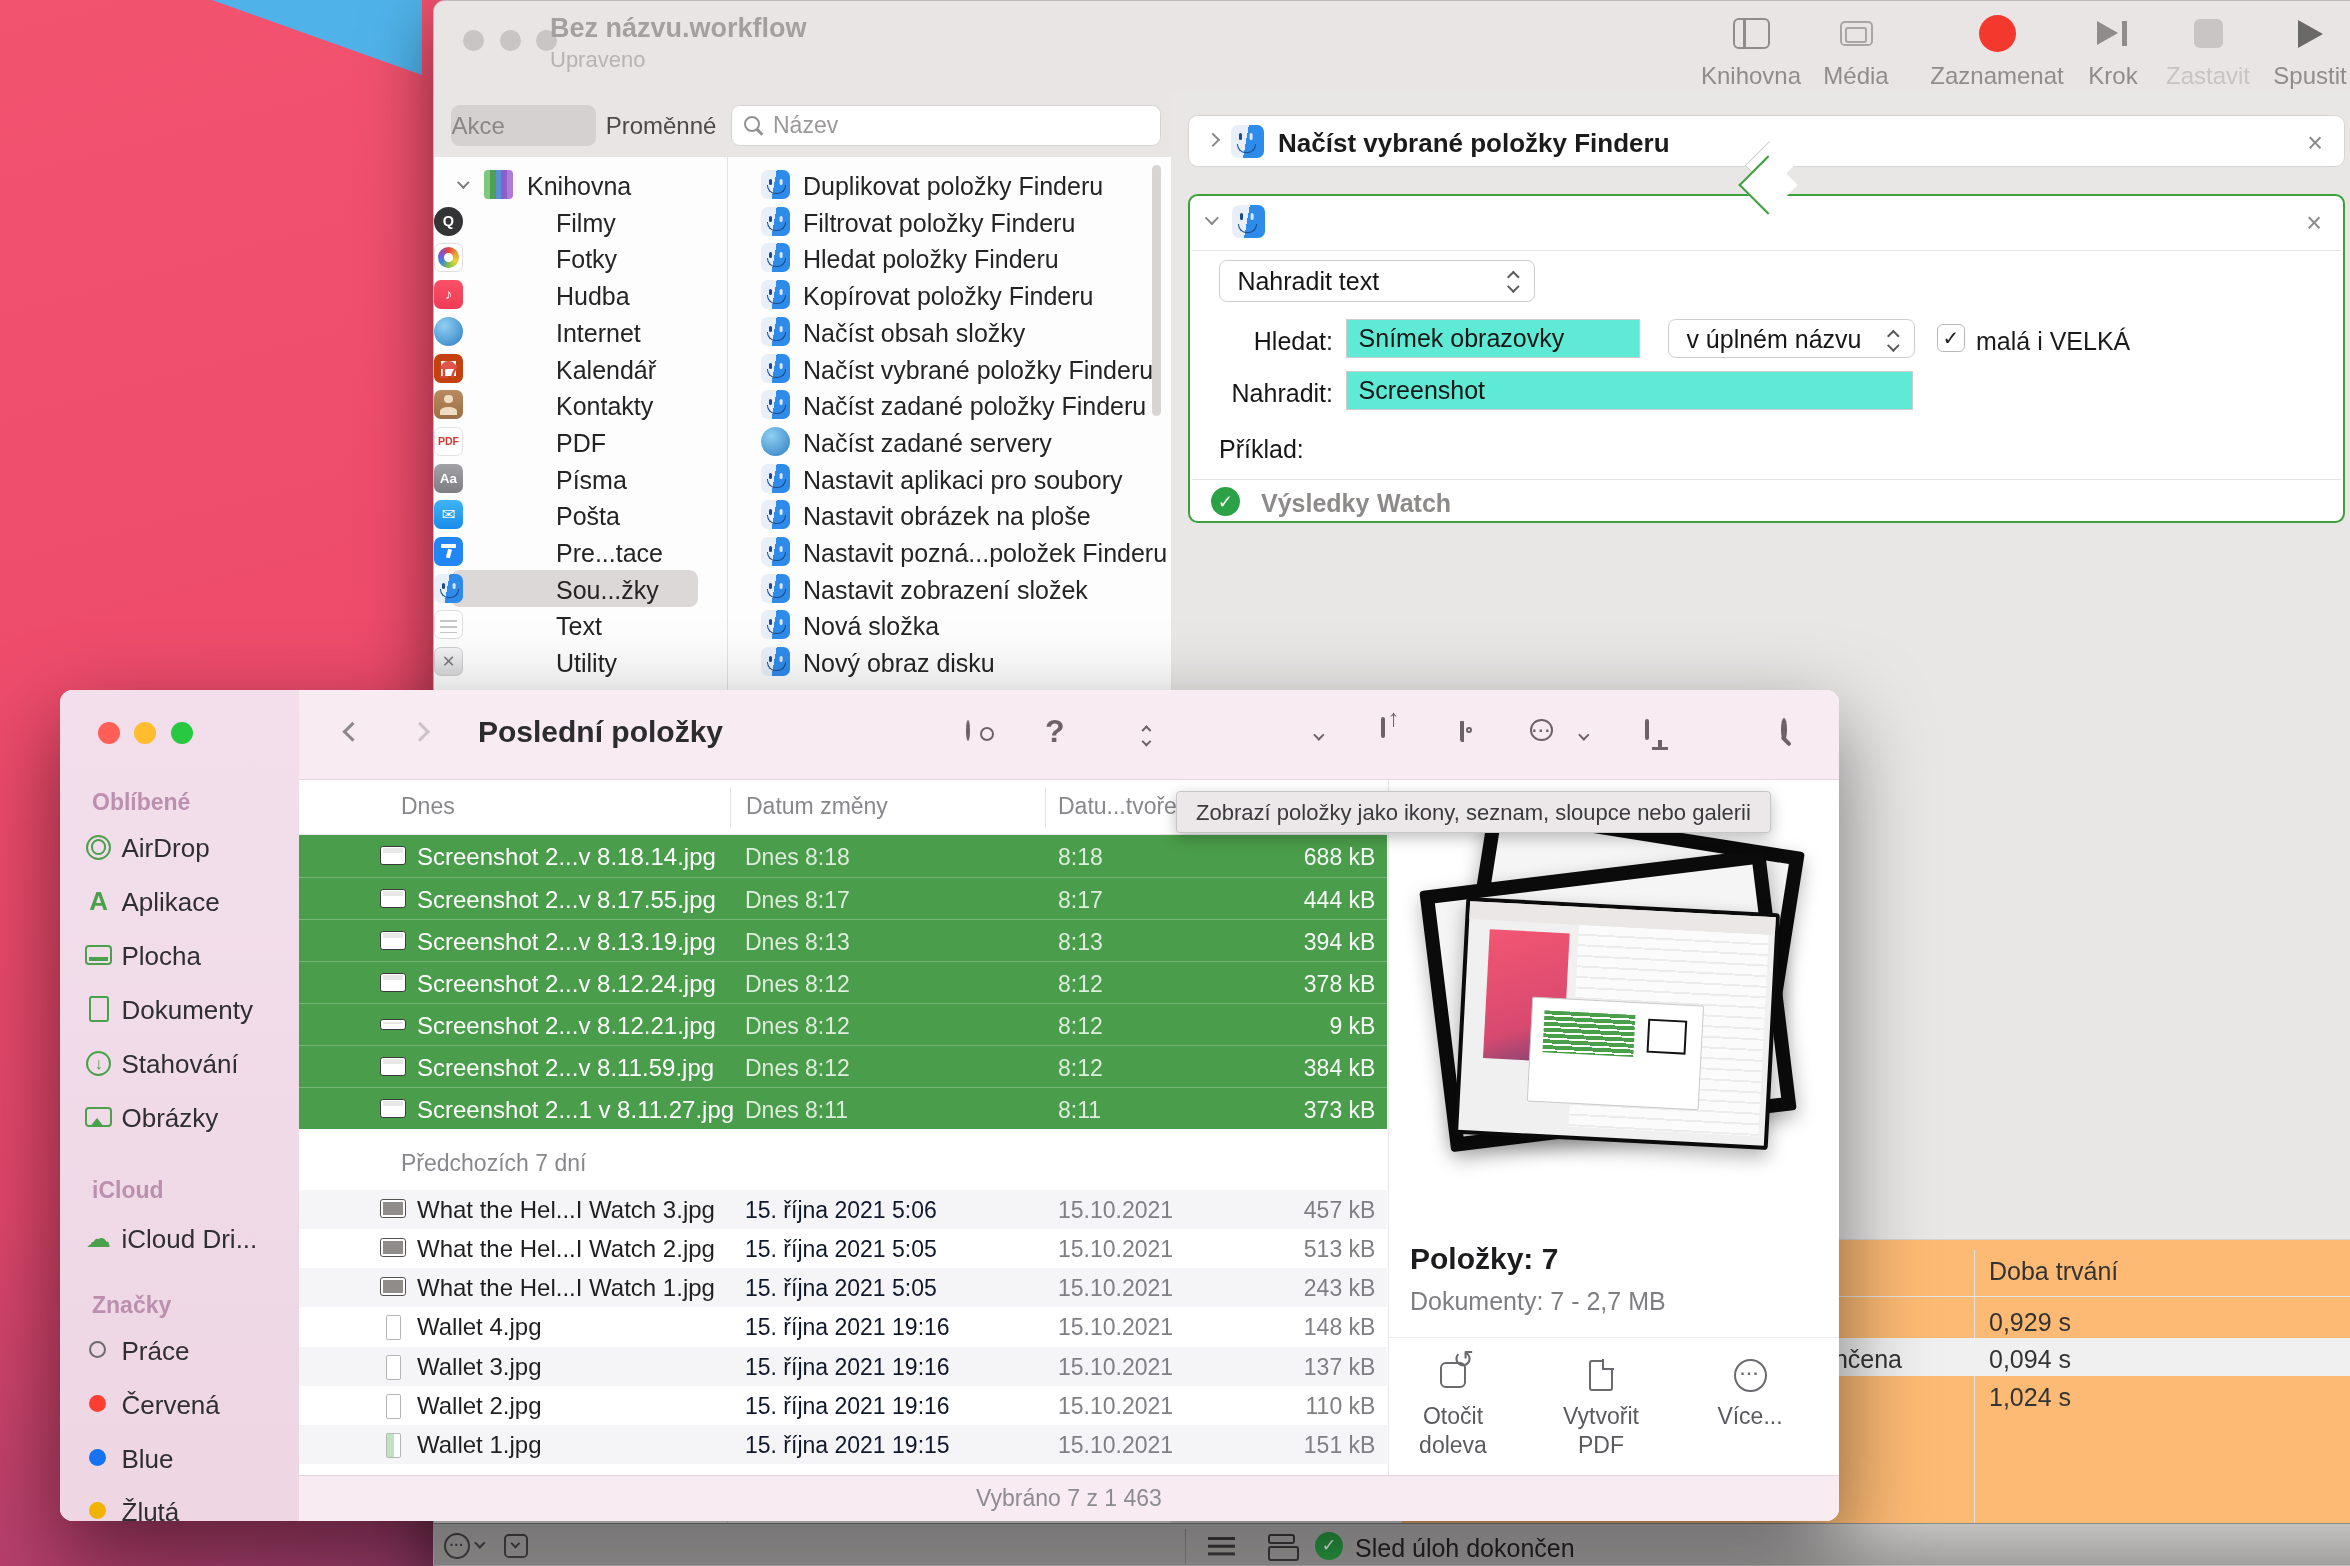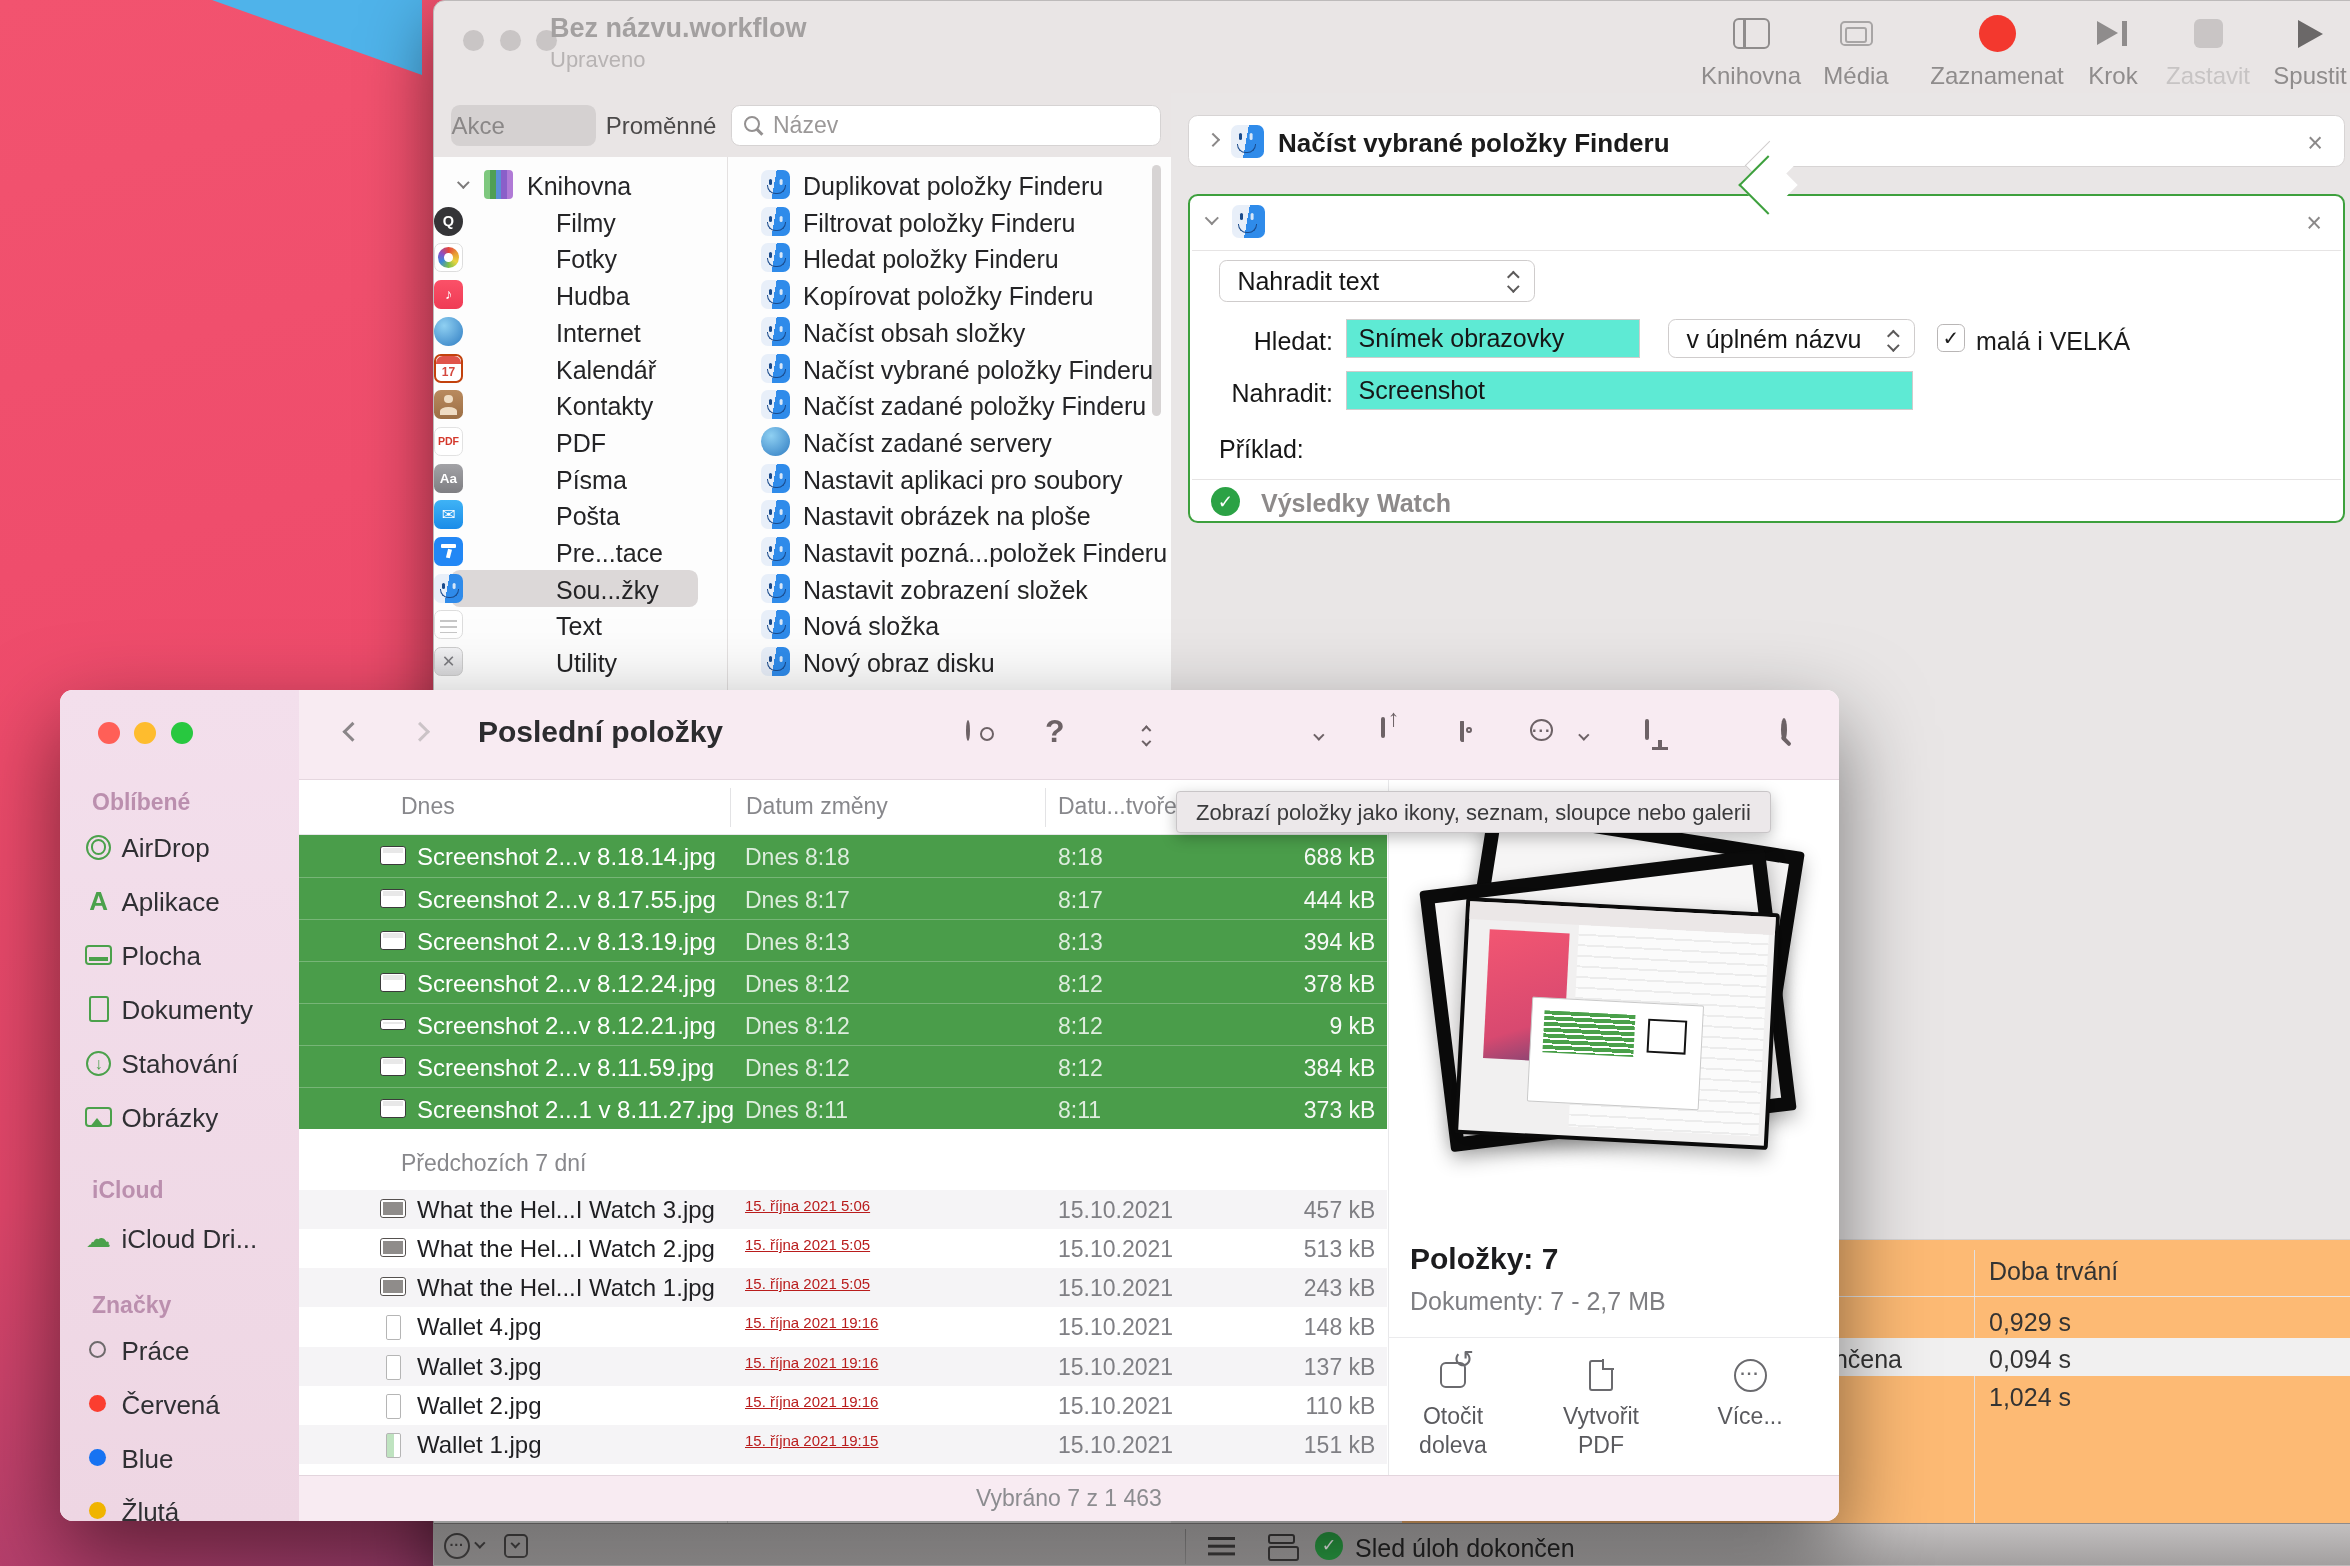--- a/index.html
+++ b/index.html
@@ -64,21 +64,21 @@
   .scrollbar { position:absolute; left:718px; top:164px; width:8.7px; height:251px; background:#cdc9c9; border-radius:4.8px; opacity:.8; }
 
   
   .i-books { background:linear-gradient(90deg,#7ec87e 0 20%,#4f9f55 20% 40%,#5b8fd6 40% 60%,#8a5fc9 60% 80%,#b07ad6 80%); border-radius:3.9px; }
   .i-qt { background:#343437; border-radius:50%; }
   .i-photos { background:#fff; border:1px solid #ddd; }
   .i-photos:before { content:""; width:21px; height:21px; border-radius:50%; background:conic-gradient(#e4453c,#e89b35,#ead440,#7cc04a,#3b88d8,#8b50c6,#e4453c); }
   .i-photos:after { content:""; position:absolute; width:8.7px; height:8.7px; border-radius:50%; background:#fff; }
   .i-music { background:linear-gradient(180deg,#fb5168,#ef3b55); }
   .i-globe { background:radial-gradient(circle at 35% 30%,#8fd0f2,#2f7cc2); border-radius:50%; }
-  .i-cal { background:#fff; border:2px solid #c2410c; color:#d4483e; font-size:12px; flex-direction:column;align-items:center; }
+  .i-cal { background:#fff; border:7px solid #c2410c; color:#d4483e; font-size:18px; flex-direction:column;align-items:center; }
   .i-cal:before { content:""; position:absolute; top:0; left:0; right:0; height:7.7px; background:#e0544a; border-radius:6.8px 6.8px 0 0; }
   .i-cont { background:linear-gradient(#b98a5e,#9c6f45); }
   .i-cont:before { content:""; position:absolute; top:4.8px; width:8.7px; height:8.7px; border-radius:50%; background:#efdcc3; }
   .i-cont:after { content:""; position:absolute; bottom:3.9px; width:16.4px; height:7.7px; border-radius:50% 50% 0 0; background:#efdcc3; }
   .i-pdf { background:#fff; border:1px solid #e2e2e2; color:#d4382c; font-size:10.6px; }
   .i-font { background:linear-gradient(#a2a2a6,#7e7e82); font-size:13.5px; }
   .i-mail { background:linear-gradient(#3fb3f6,#1a8ce8); font-size:16.4px; }
   .i-key { background:#2287f5; }
   .i-key:before { content:""; position:absolute; top:6.8px; width:15.4px; height:4.8px; background:#fff; border-radius:1px; }
   .i-key:after { content:""; position:absolute; top:12.6px; width:3.9px; height:8.7px; background:#fff; transform:rotate(14deg); }
@@ -182,21 +182,21 @@
   .fth { position:absolute; left:81px; top:10.6px; width:26px; height:19.3px; background:#fff; border:1.9px solid #3b3b3b; border-radius:2.9px; }
   .fth:before { content:""; position:absolute; inset:1.9px; background:linear-gradient(#e8e8e8 35%,#fff 35%); }
   .fth.wide { top:15.4px; height:10.6px; }
   .fth.dark { border-color:#55514f; } .fth.dark:before { background:#8f8c8a; }
   .fcard { position:absolute; left:87px; top:7.7px; width:14.5px; height:25px; background:#fff; border:1.4px solid #b5b5b5; border-radius:1.9px; }
   .fcard.w1 { background:linear-gradient(90deg,#bfe3c0 55%,#fff 55%); }
 
   .g2hdr { position:absolute; left:341px; top:460px; font-size:23px; color:#88888c; }
   .prow { position:absolute; left:239px; width:1088px; height:39px; }
   .p-name { position:absolute; left:118px; top:5.8px; font-size:24px; color:#1f1f22; white-space:nowrap; }
-  .p-mod { position:absolute; left:446px; top:6.8px; font-size:15px; color:#b91c1c;text-decoration:underline; }
+  .p-mod { position:absolute; left:446px; top:6.8px; font-size:23px; color:#0f172a; }
   .p-cre { position:absolute; left:759px; top:6.8px; font-size:23px; color:#7f7f84; }
   .p-size { position:absolute; right:11.6px; top:6.8px; width:154px; text-align:right; font-size:23px; color:#7f7f84; }
 
   .ffoot { position:absolute; left:239px; top:785px; width:1540px; height:46px; background:#f8ebf2; border-top:1px solid #e3d5dd; text-align:center; line-height:44px; font-size:23px; color:#8c8c90; }
 
   .preview { position:absolute; left:1328px; top:90px; width:452px; height:695px; background:#fff; border-left:1px solid #e8e8ea; }
   .st { position:absolute; background:#f6f5f5; border:14.5px solid #0b0b0b; border-radius:3.9px; box-shadow:0 7.7px 19.3px rgba(0,0,0,.30); }
   .mini { position:absolute; }
   .pv-items { position:absolute; left:1350px; top:552px; font-size:30px; font-weight:bold; color:#1c1c1e; }
   .pv-docs { position:absolute; left:1350px; top:597px; font-size:25px; color:#7e7e82; }

